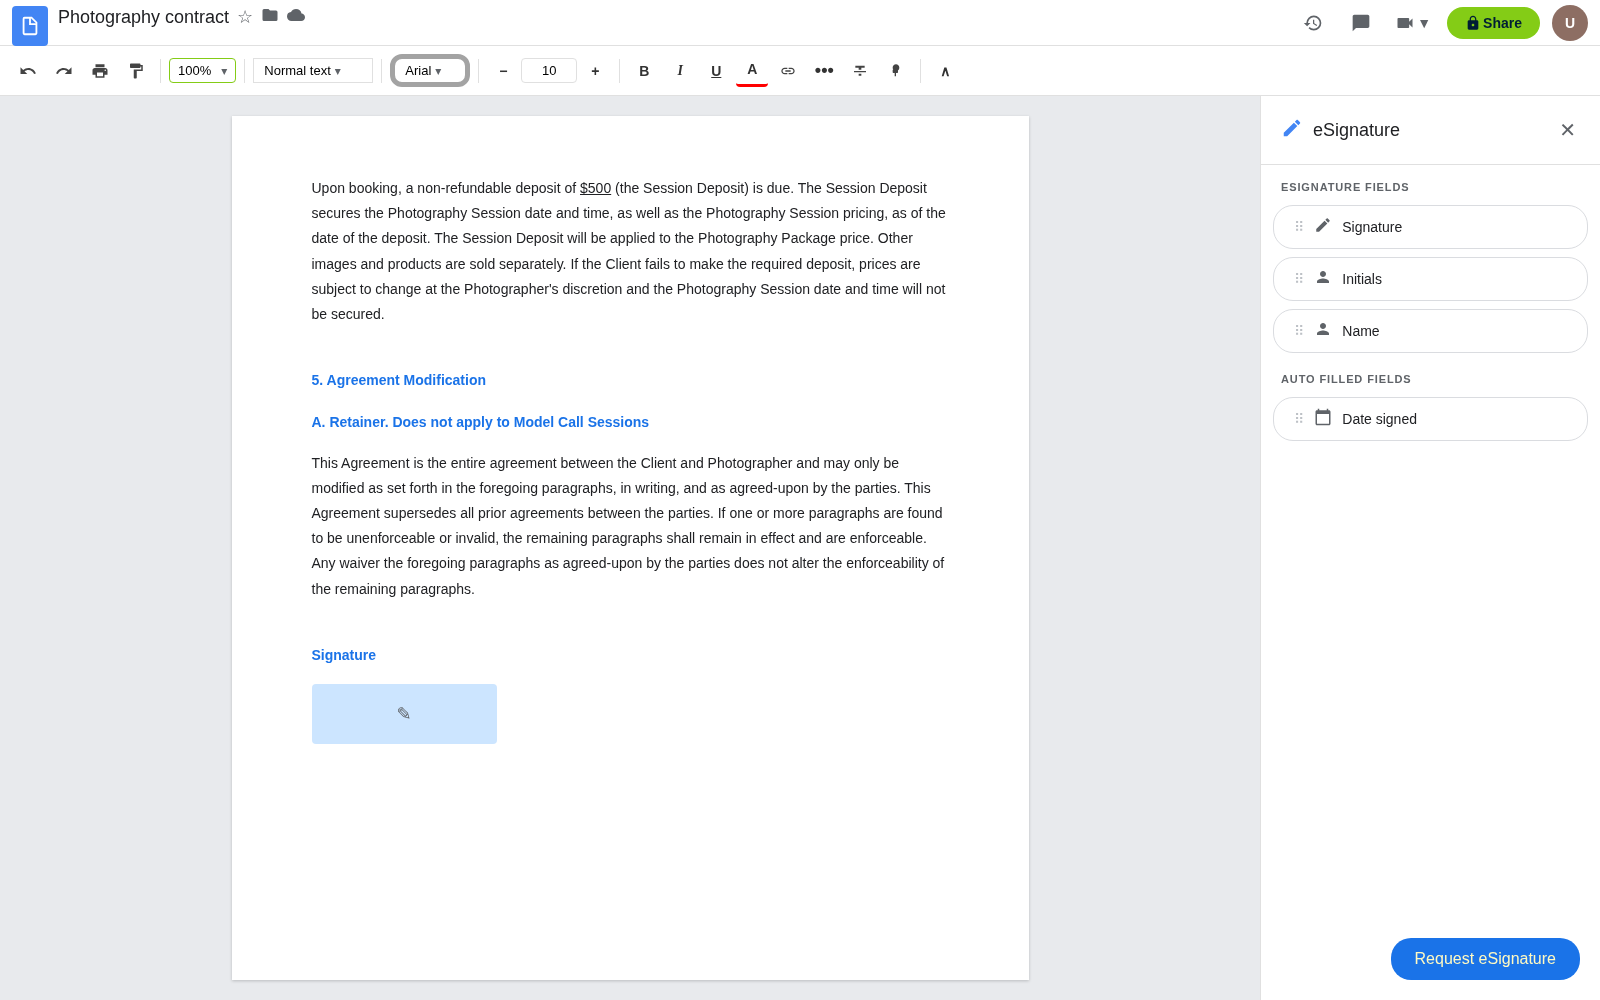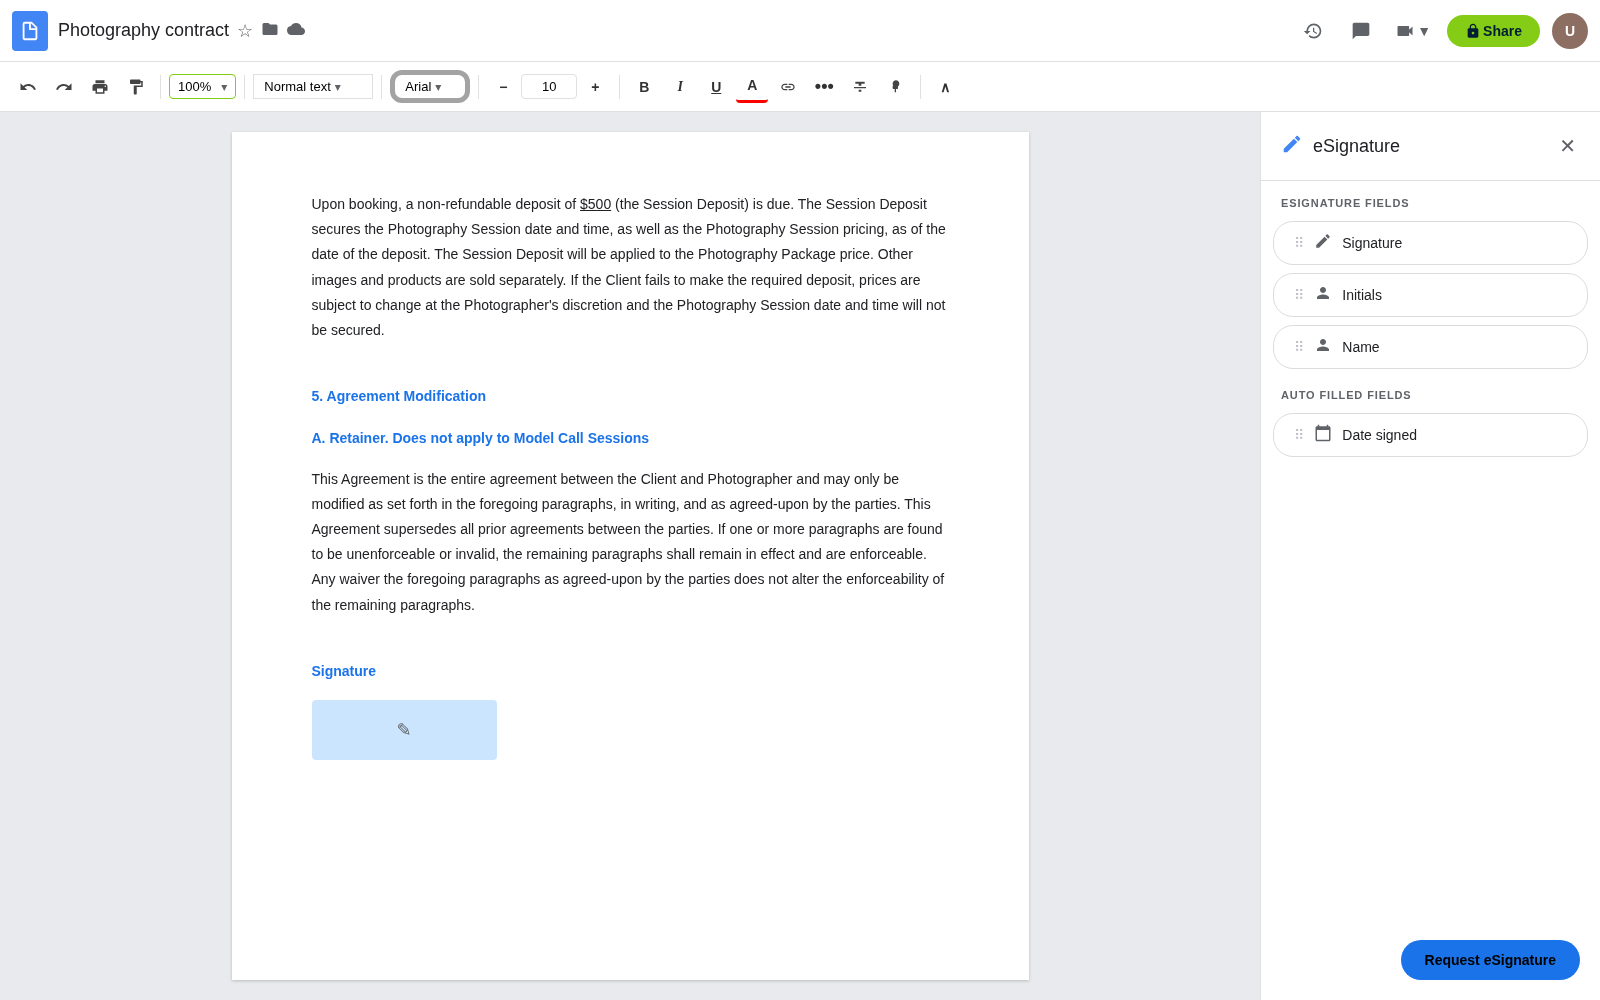--- a/index.html
+++ b/index.html
@@ -2,25 +2,24 @@
 <html><head>
   <meta charset="utf-8">
   <style>
     * { box-sizing: border-box; margin: 0; padding: 0; }
     body { font-family: Arial, sans-serif; background: #f0f0f0; width: 1600px; height: 1000px; overflow: hidden; display: flex; flex-direction: column; }
 
     
     .top-bar {
       background: #fff;
       display: flex;
-      align-items: center;
       padding: 6px 12px;
       gap: 10px;
       border-bottom: 1px solid #e0e0e0;
-      height: 62px;
+      height: 46px;
       flex-shrink: 0;
     }
     .doc-icon {
       width: 36px; height: 40px;
       background: #4285f4;
       border-radius: 4px;
       display: flex; align-items: center; justify-content: center;
       flex-shrink: 0;
     }
     .doc-icon svg { width: 22px; height: 22px; }
@@ -171,26 +170,26 @@
     .drag-handle { color: #bdc1c6; font-size: 14px; }
     .field-icon { color: #5f6368; font-size: 16px; }
     .field-label { font-size: 14px; color: #202124; }
     .esig-panel-footer {
       margin-top: auto;
       padding: 20px;
       display: flex; justify-content: flex-end;
     }
     .request-btn {
       background: #1a73e8;
-      color: #000000;
+      color: #fef9c3;
       border: none;
       border-radius: 20px;
       padding: 12px 24px;
-      font-size: 14px;
-      font-weight: 700;
+      font-size: 16px;
+      font-weight: 400;
       cursor: pointer;
     }
 
     
     .chevron { font-size: 12px; color: #5f6368; }
   </style>
 </head>
 <body>
 
 <div class="top-bar">

